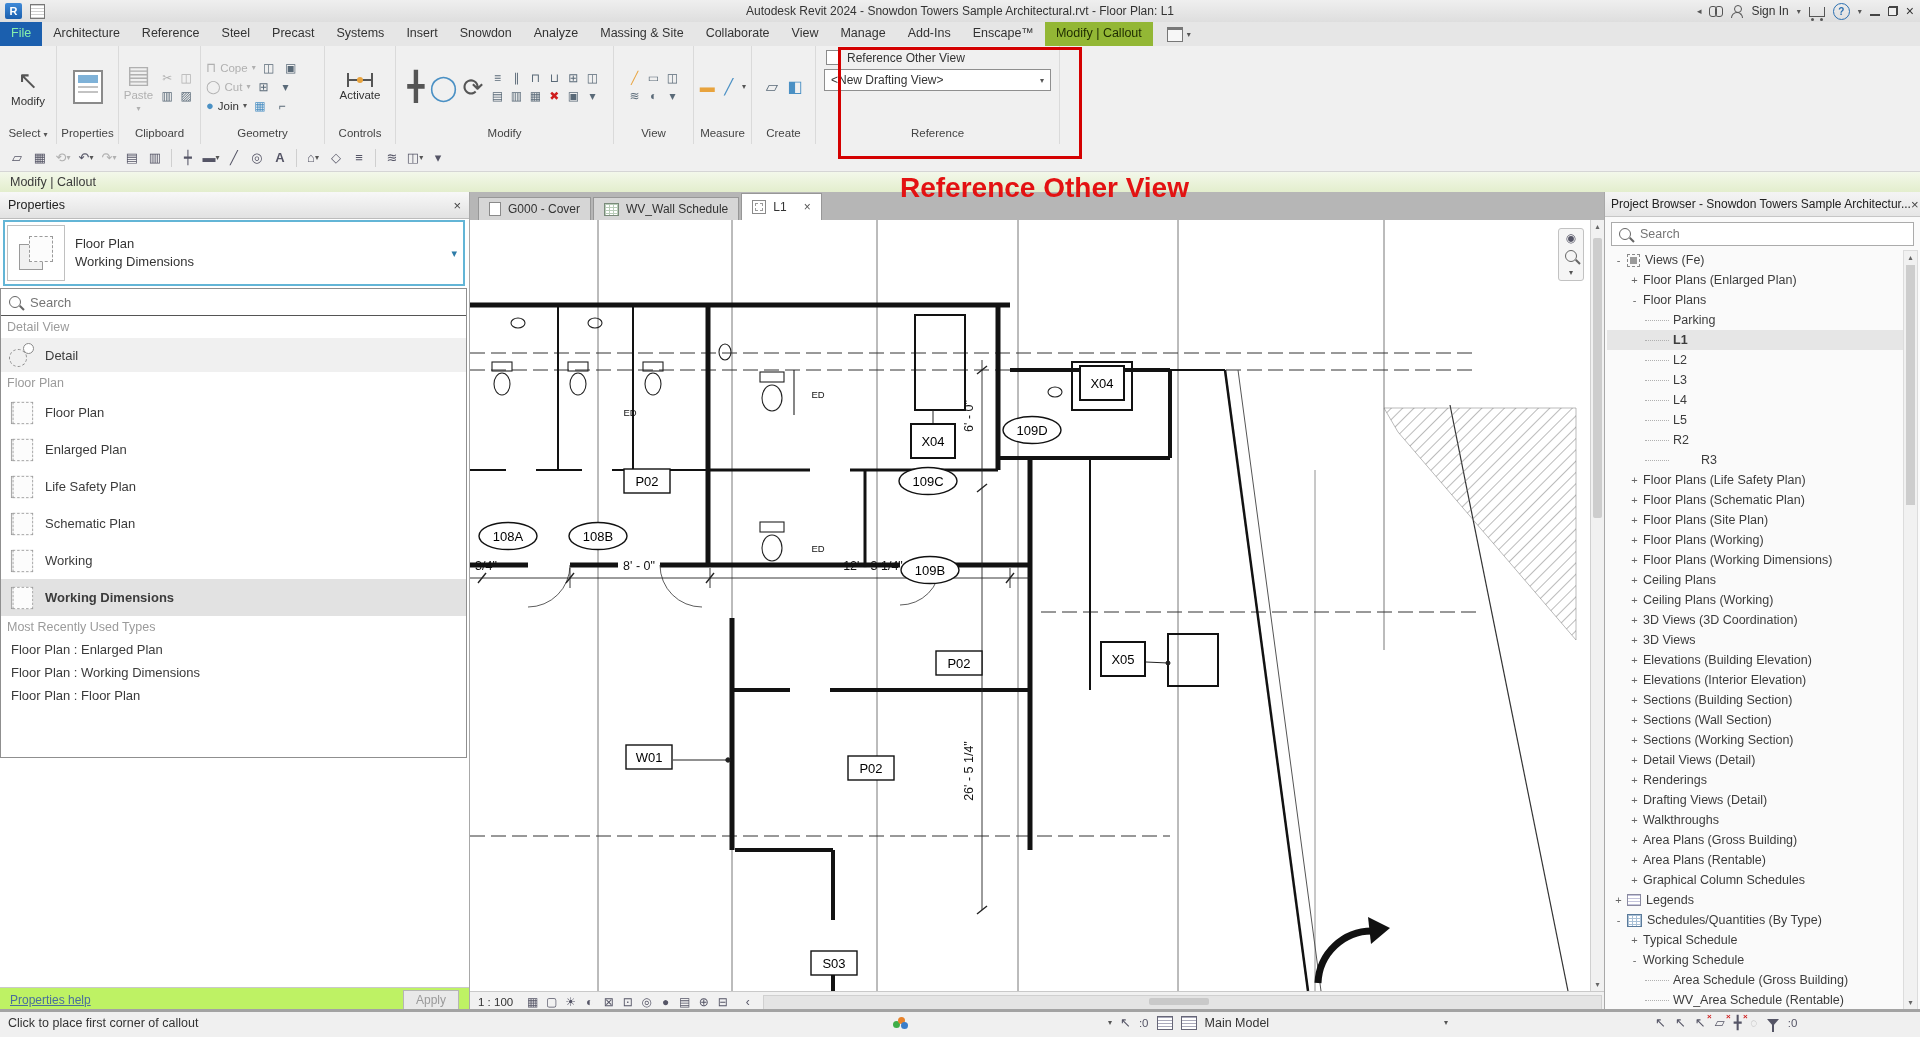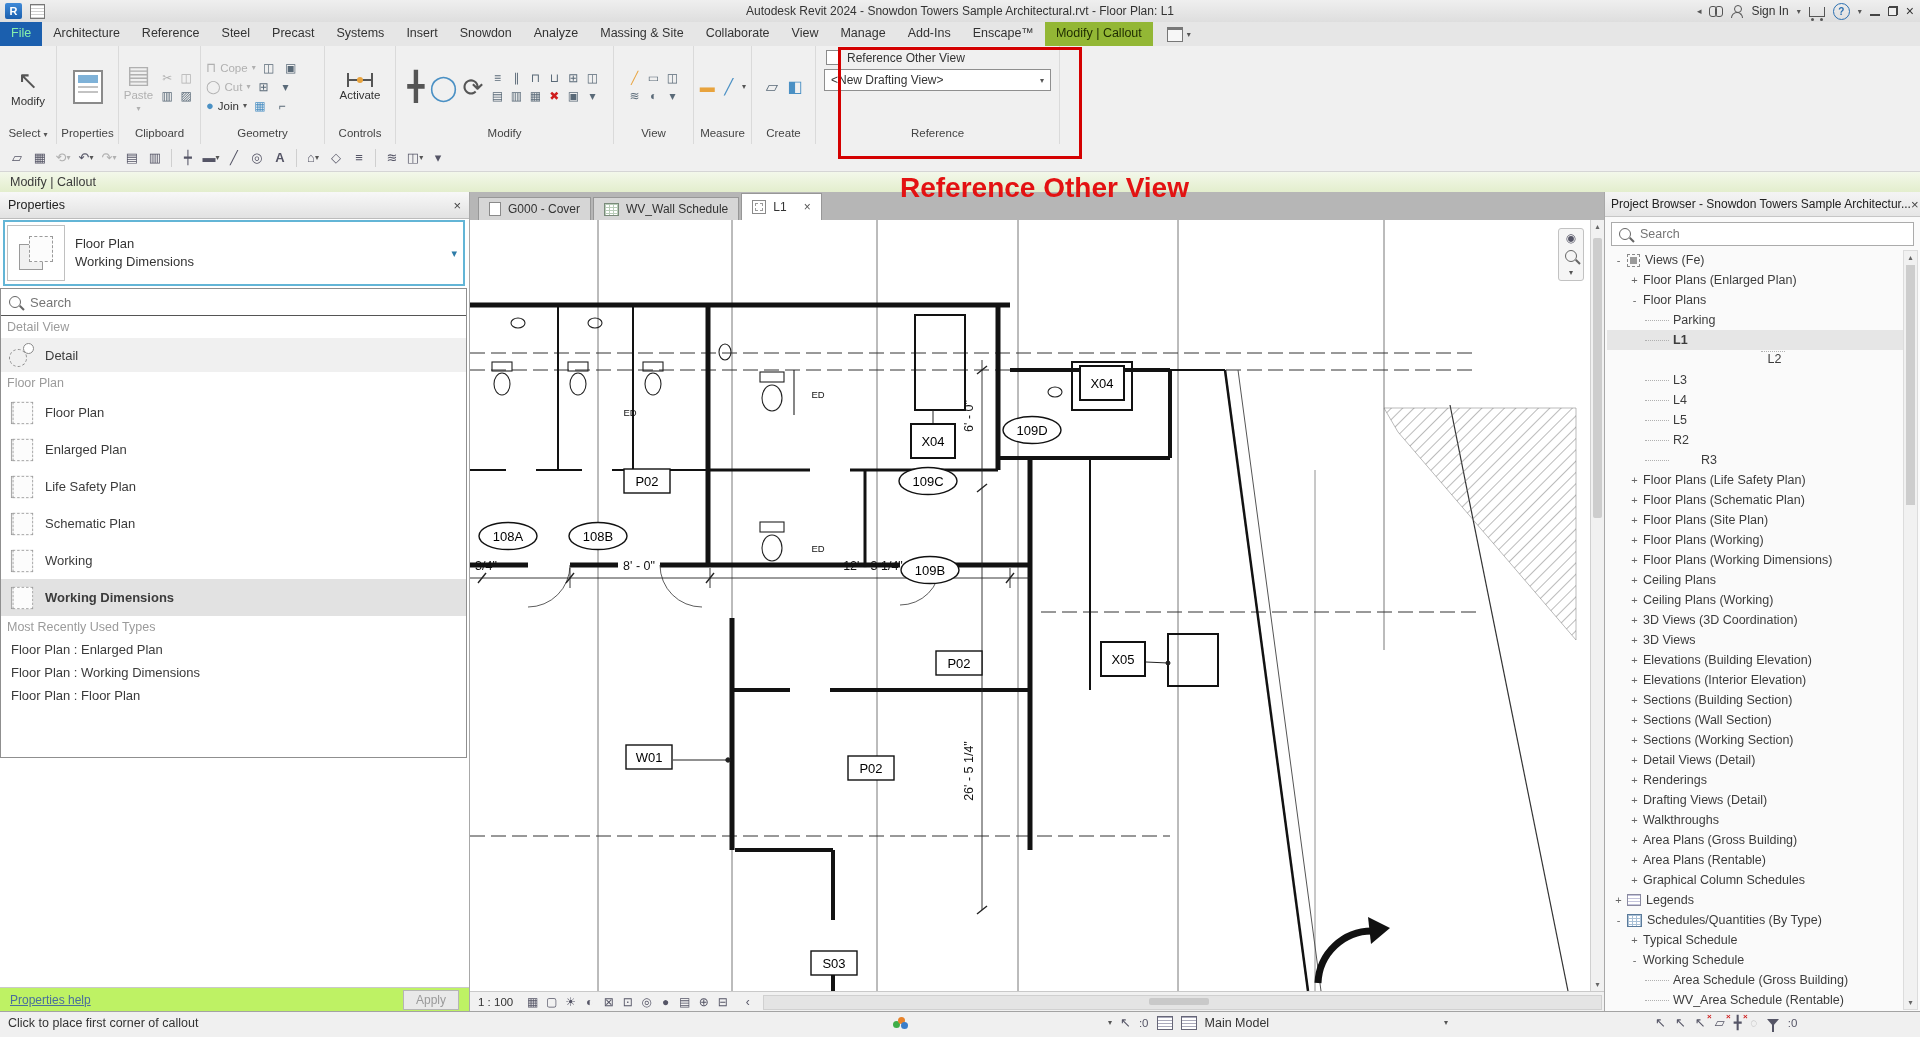--- a/index.html
+++ b/index.html
@@ -148,21 +148,21 @@
   .ic-views{width:11px;height:11px;border:1px dashed #888;position:relative;flex:none;margin-right:5px;}
   .ic-views::after{content:"";position:absolute;inset:2px;background:#9a9a9a;}
   .ic-legend{width:12px;height:10px;border:1px solid #8a8aa0;flex:none;margin-right:5px;background:
       repeating-linear-gradient(#c4c4dc 0 1px,transparent 1px 3px) #fff;}
   .ic-schedule{width:13px;height:11px;border:1px solid #5a7a9a;flex:none;margin-right:5px;background:
       repeating-linear-gradient(#a9c0d6 0 1px,transparent 1px 3px),
       repeating-linear-gradient(90deg,#a9c0d6 0 1px,transparent 1px 4px) #fff;}
   .pb-scroll{position:absolute;top:58px;right:2px;width:13px;bottom:2px;background:#f1f1f1;border:1px solid #dcdcdc;}
   .pbthumb{position:absolute;left:2px;right:2px;top:14px;height:240px;background:#cdcdcd;}
   
-  .statusbar{position:absolute;bottom:0;left:0;right:0;height:25px;background:#f0f0f0;border-top:1px solid #a3a3a3;
+  .statusbar{position:absolute;bottom:0;left:0;right:0;height:25px;background:#f0f0f0;border-top:3px solid #a3a3a3;
              font-size:12.5px;color:#333;}
   .sb-hint{position:absolute;left:8px;top:4px;}
   .ws-ic{position:relative;width:16px;height:14px;}
   .ws-ic i{position:absolute;width:7px;height:7px;border-radius:50%;}
   .ws-ic i:nth-child(1){left:0;top:4px;background:#3fae49;}
   .ws-ic i:nth-child(2){left:5px;top:0;background:#e8832a;}
   .ws-ic i:nth-child(3){left:8px;top:5px;background:#3a7dc9;}
   .sb-mid1{position:absolute;left:893px;top:5px;}
   .sb-mid2{position:absolute;left:1108px;top:3px;display:flex;align-items:center;gap:8px;width:340px;}
   .sb-mid2 .lic{width:14px;height:12px;border:1px solid #667;background:
@@ -699,21 +699,21 @@
           <span>Floor Plans</span>
         </div>
         <div class="trow" style="padding-left: 38px;">
           <span class="dots"></span>
           <span>Parking</span>
         </div>
         <div class="trow selected" style="padding-left: 38px;">
           <span class="dots"></span>
           <span>L1</span>
         </div>
-        <div class="trow" style="padding-left: 38px; flex-direction: column;">
+        <div class="trow" style="padding-left: 38px;">
           <span class="dots"></span>
           <span>L2</span>
         </div>
         <div class="trow" style="padding-left: 38px;">
           <span class="dots"></span>
           <span>L3</span>
         </div>
         <div class="trow" style="padding-left: 38px;">
           <span class="dots"></span>
           <span>L4</span>

